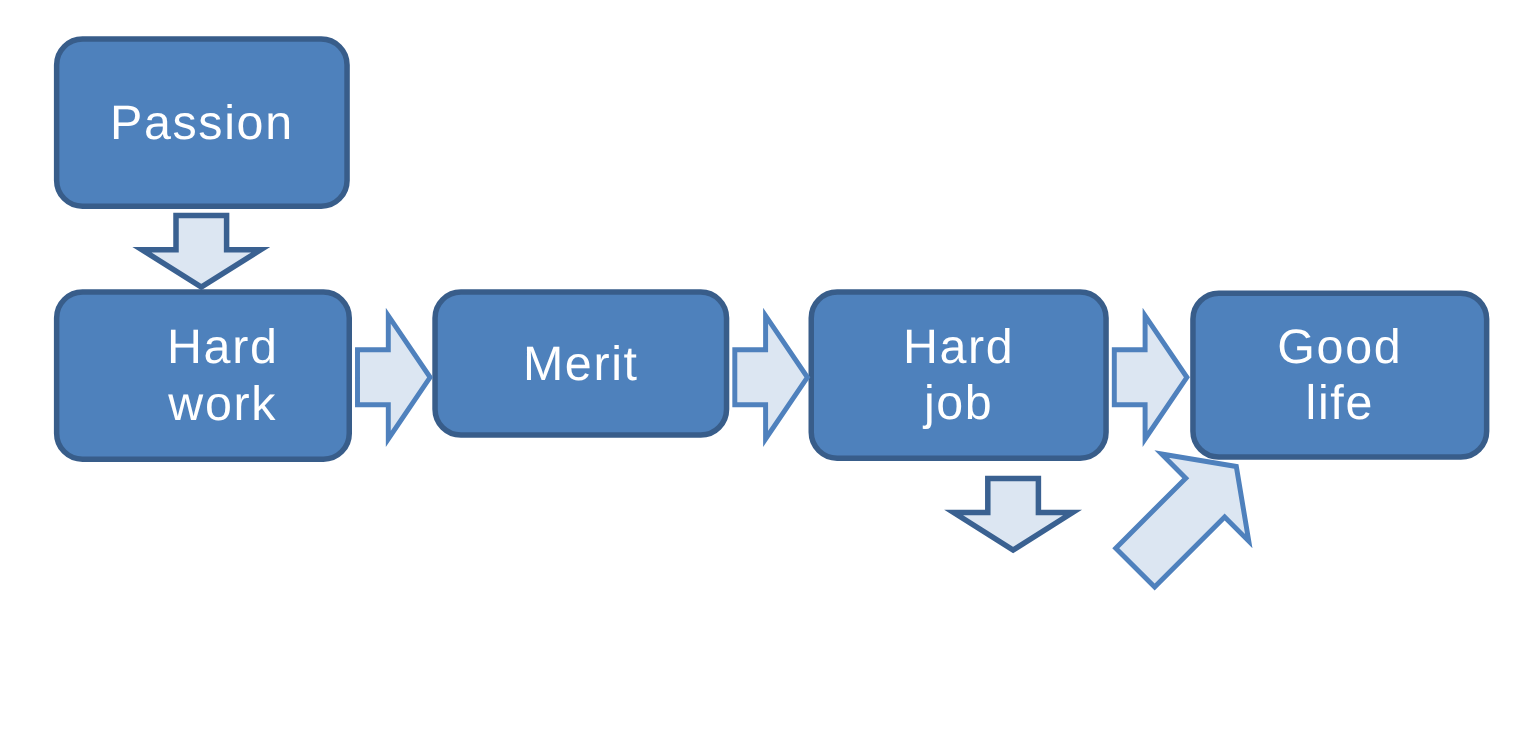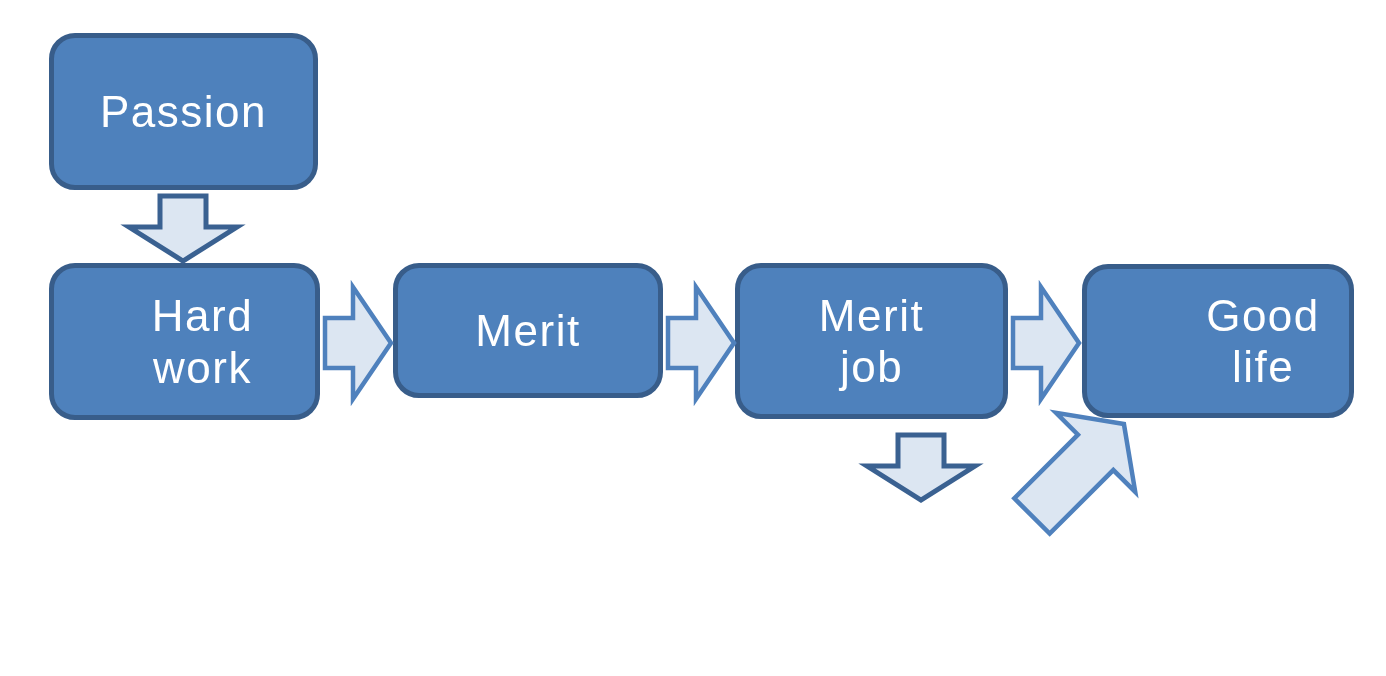--- a/index.html
+++ b/index.html
@@ -33,21 +33,21 @@
     font-size: 44px;
     line-height: 1.17;
     letter-spacing: 1.5px;
     font-weight: 400;
   }
   
   .n-passion    { left: 49px;   top: 33px;  width: 269px; height: 157px; }
   .n-hard-work  { left: 49px;   top: 263px; width: 271px; height: 157px; padding-left: 36px; }
   .n-merit      { left: 393px;  top: 263px; width: 270px; height: 135px; }
   .n-good-job   { left: 735px;  top: 263px; width: 273px; height: 156px; }
-  .n-good-life  { left: 1082px; top: 264px; width: 272px; height: 154px; justify-content: flex-end; }
+  .n-good-life  { left: 1082px; top: 264px; width: 272px; height: 154px; }
   .n-good-stuff { left: 803px;  top: 484px; width: 270px; height: 156px; }
 
   .arrows-layer {
     position: absolute;
     left: 0;
     top: 0;
     pointer-events: none;
   }
   .arrow {
     fill: #DCE6F2;
@@ -73,21 +73,21 @@
 
   <div class="node n-hard-work">
     <span class="node-label">Hard work</span>
   </div>
 
   <div class="node n-merit">
     <span class="node-label">Merit</span>
   </div>
 
   <div class="node n-good-job">
-    <span class="node-label">Merit job</span>
+    <span class="node-label">Hard job</span>
   </div>
 
   <div class="node n-good-life">
     <span class="node-label">Good life</span>
   </div>
 
 
   <svg class="arrows-layer" width="1386" height="676" viewBox="0 0 1386 676" xmlns="http://www.w3.org/2000/svg">
 
     <polygon class="arrow arrow-down" points="160,196 206,196 206,227 237,227 183,261 129,227 160,227"></polygon>

